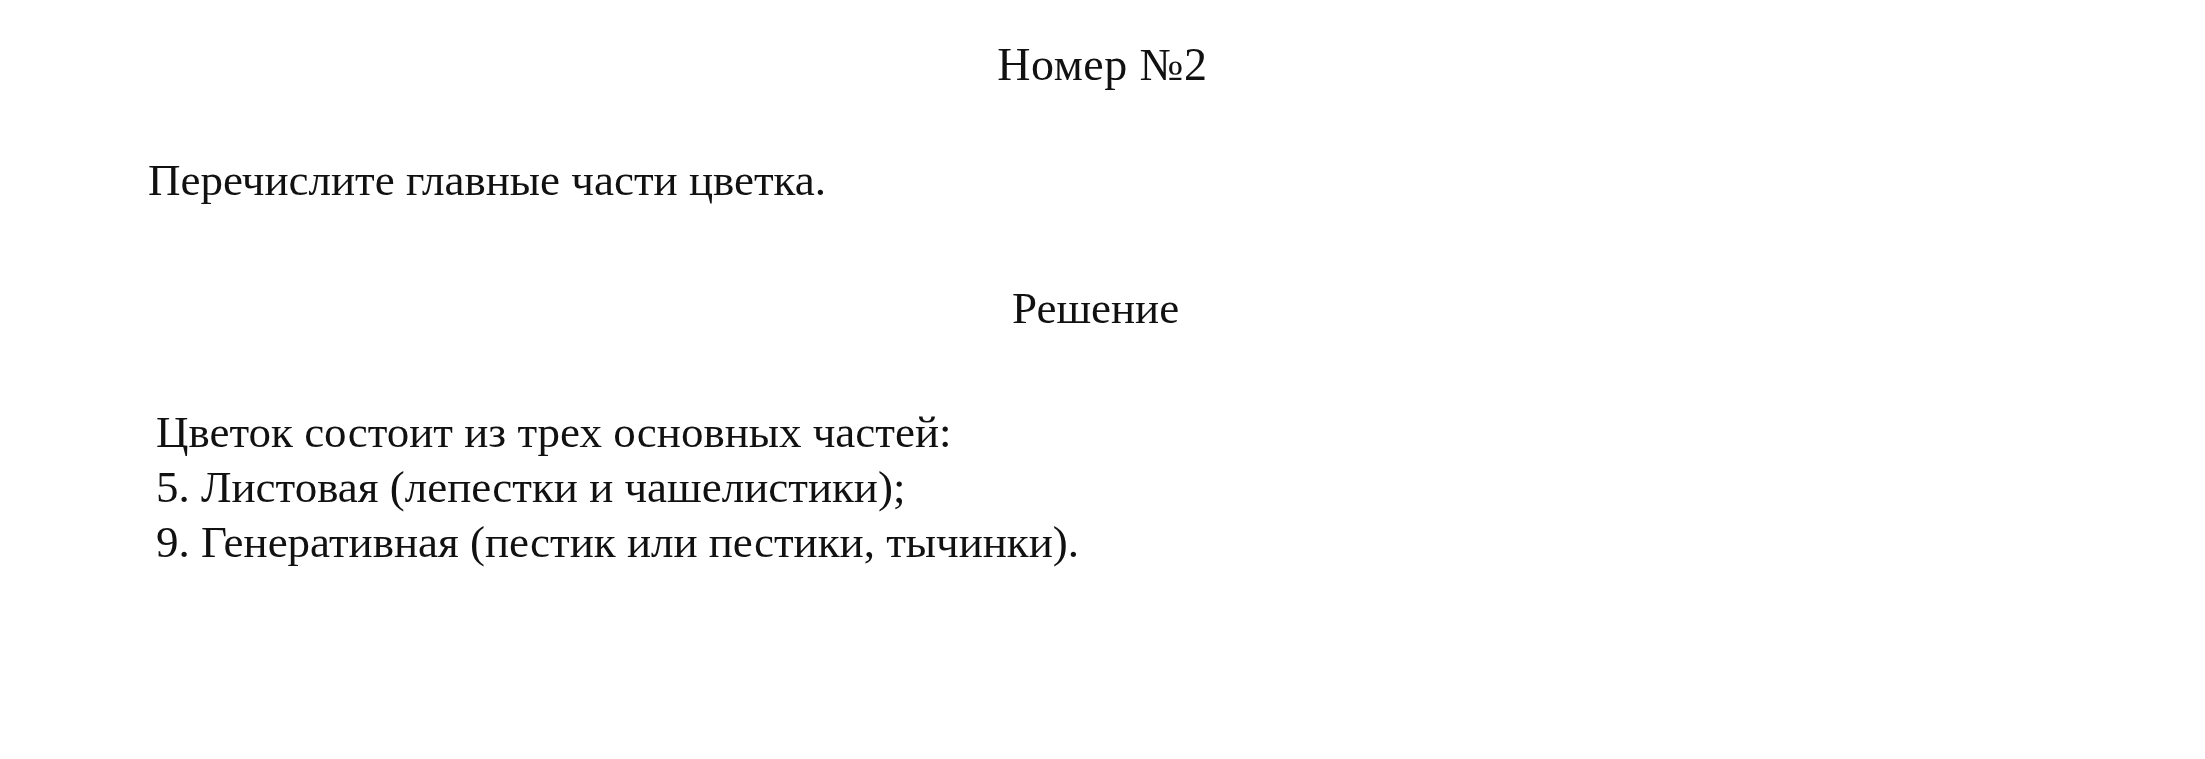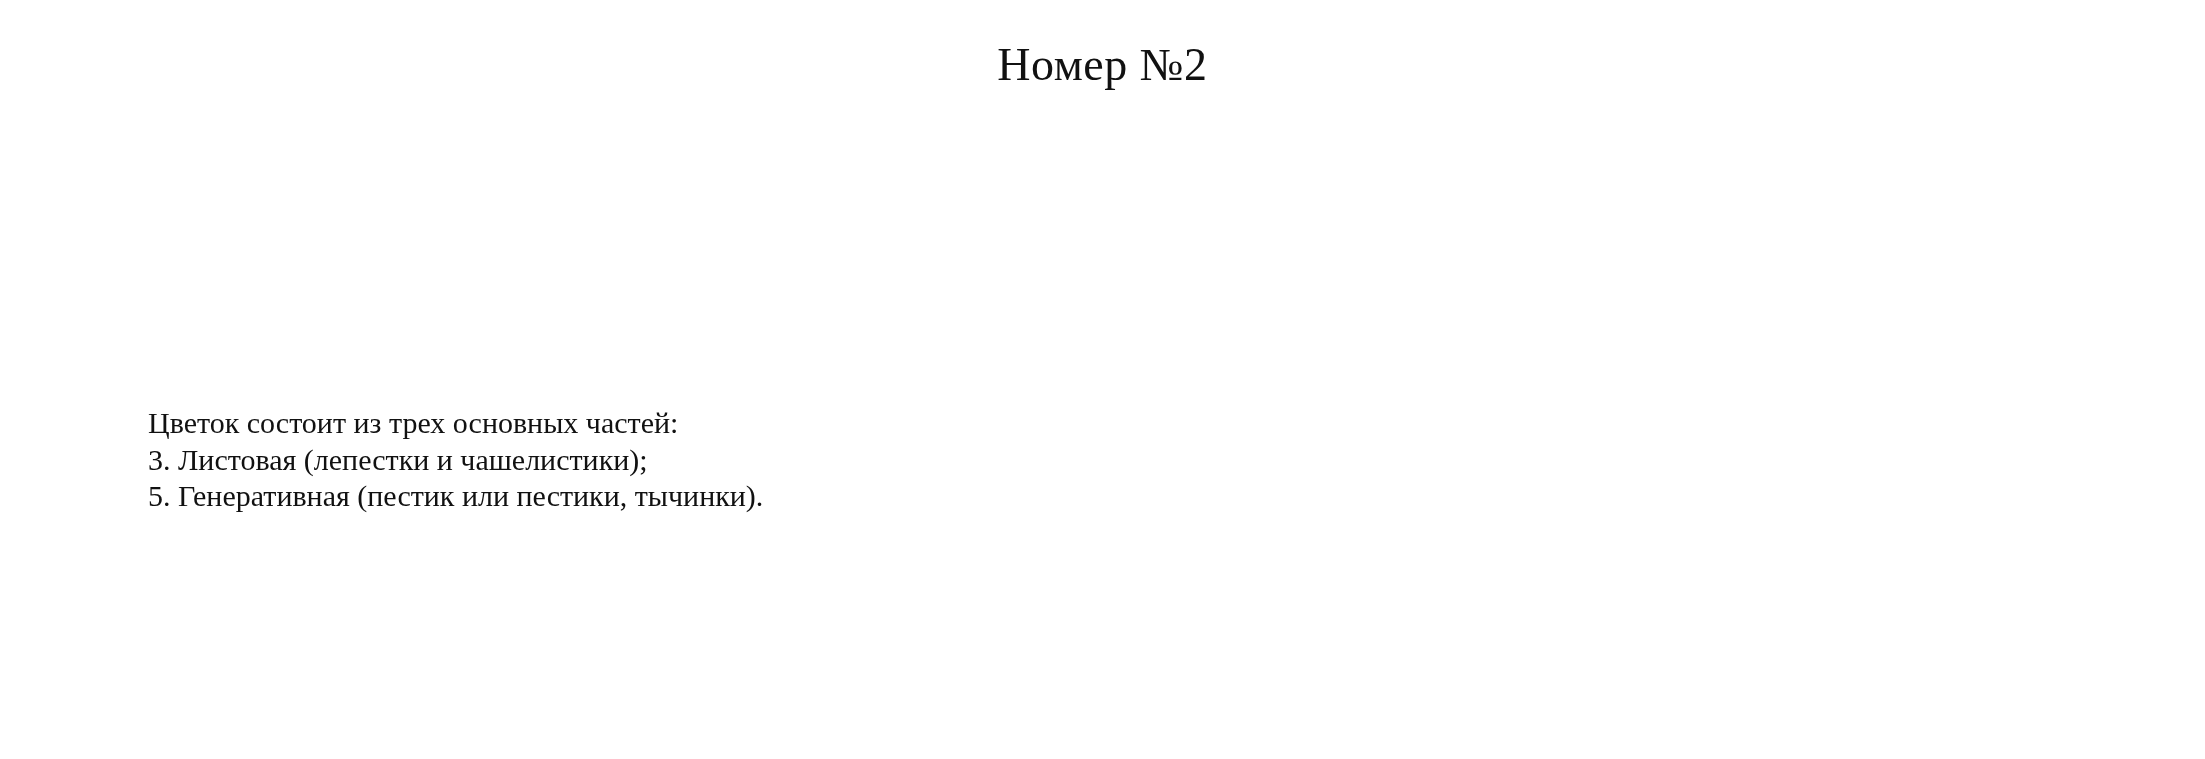--- a/index.html
+++ b/index.html
@@ -72,39 +72,41 @@
       rgba(255,255,255,0.85) 4px
     );
     -webkit-background-clip: text;
     background-clip: text;
     white-space: nowrap;
     pointer-events: none;
   }
 
   .answer {
     position: absolute;
-    left: 148px;
+    left: 156px;
     top: 405px;
-    font-size: 30px;
+    font-size: 45px;
     line-height: 1.22;
     white-space: nowrap;
   }
   .answer .line {
     display: block;
   }
 </style>
 </head>
 <body>
 
 <div class="page">
 
   <div class="title">Номер №2</div>
 
+  <div class="question">Перечислите главные части цветка.</div>
 
 
+  <div class="solution-label">Решение</div>
 
   <div class="answer">
     <span class="line">Цветок состоит из трех основных частей:</span>
-    <span class="line">3. Листовая (лепестки и чашелистики);</span>
-    <span class="line">5. Генеративная (пестик или пестики, тычинки).</span>
+    <span class="line">5. Листовая (лепестки и чашелистики);</span>
+    <span class="line">9. Генеративная (пестик или пестики, тычинки).</span>
   </div>
 
 </div>
 
 </body></html>

